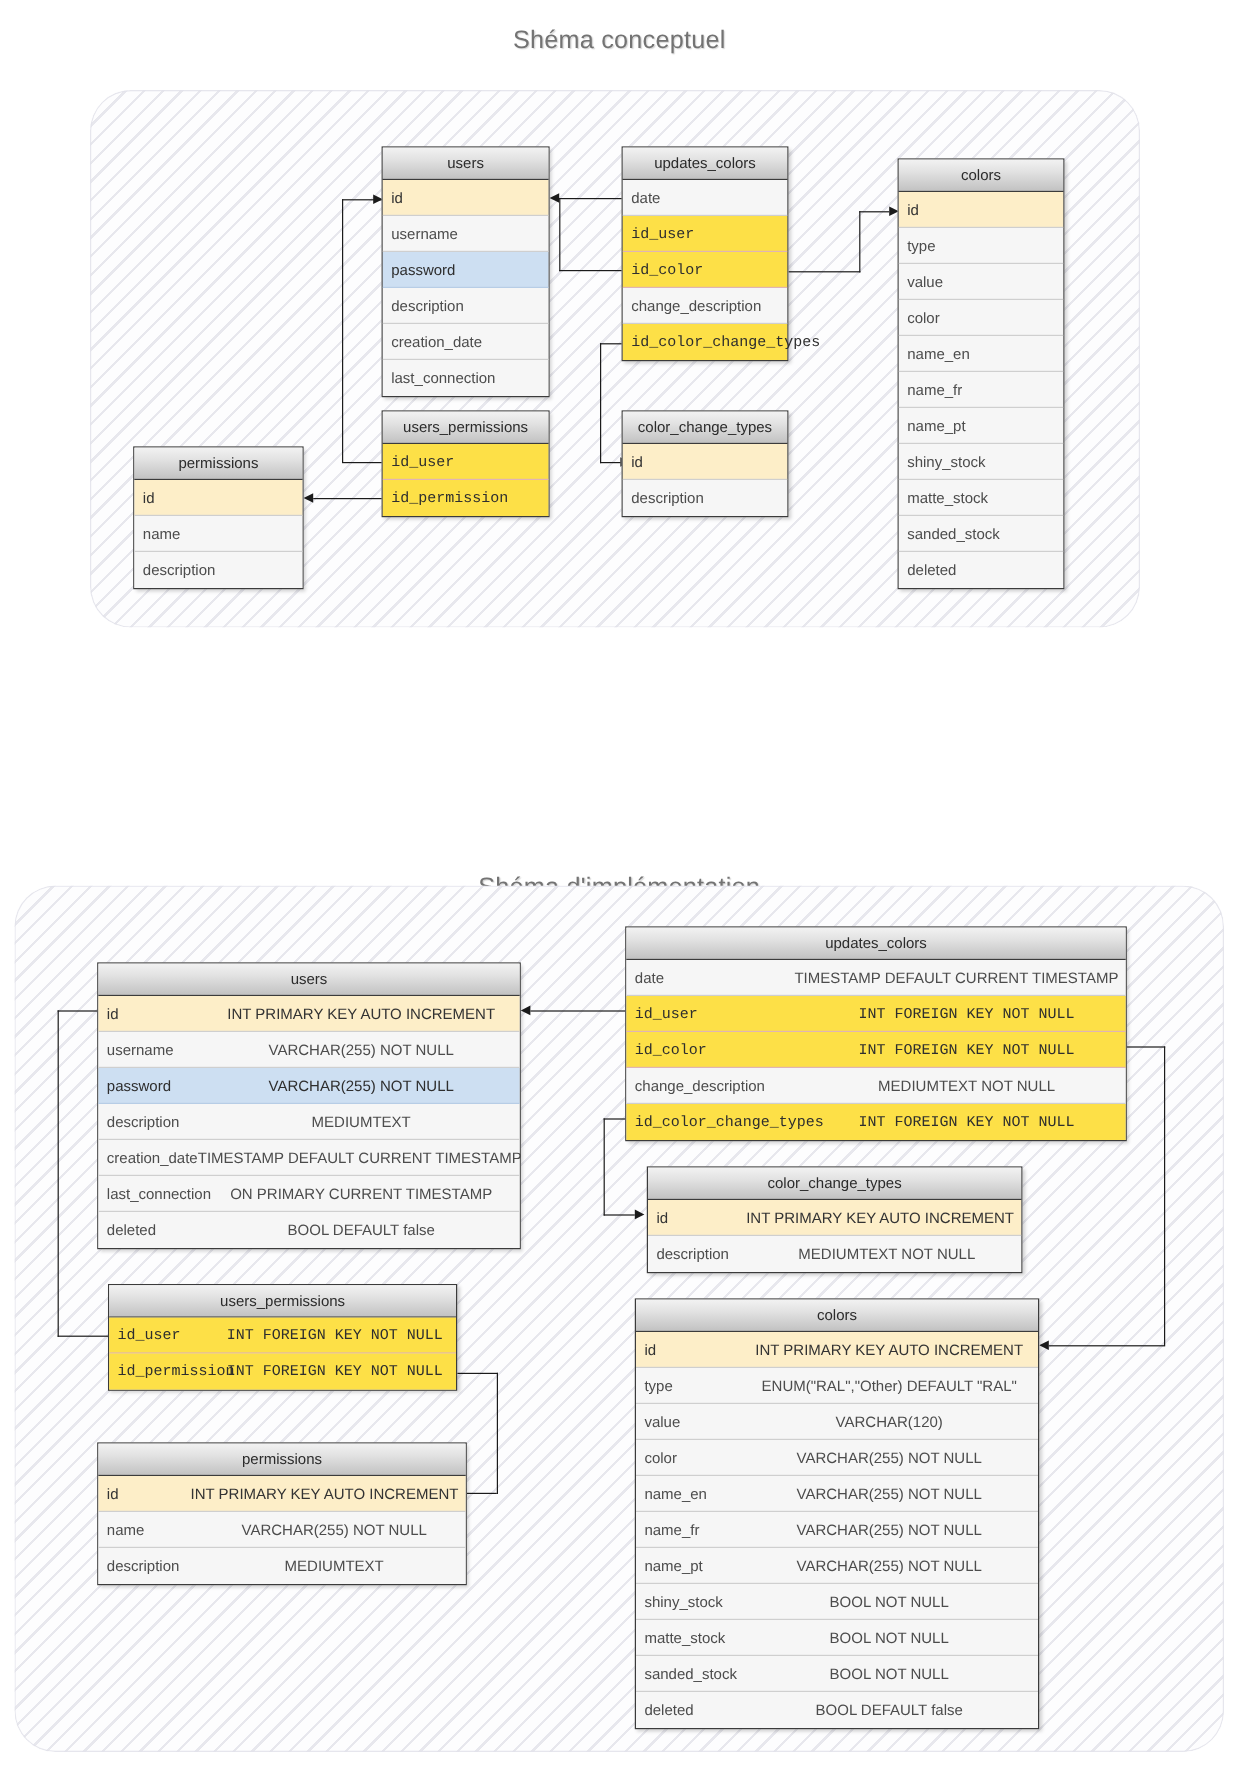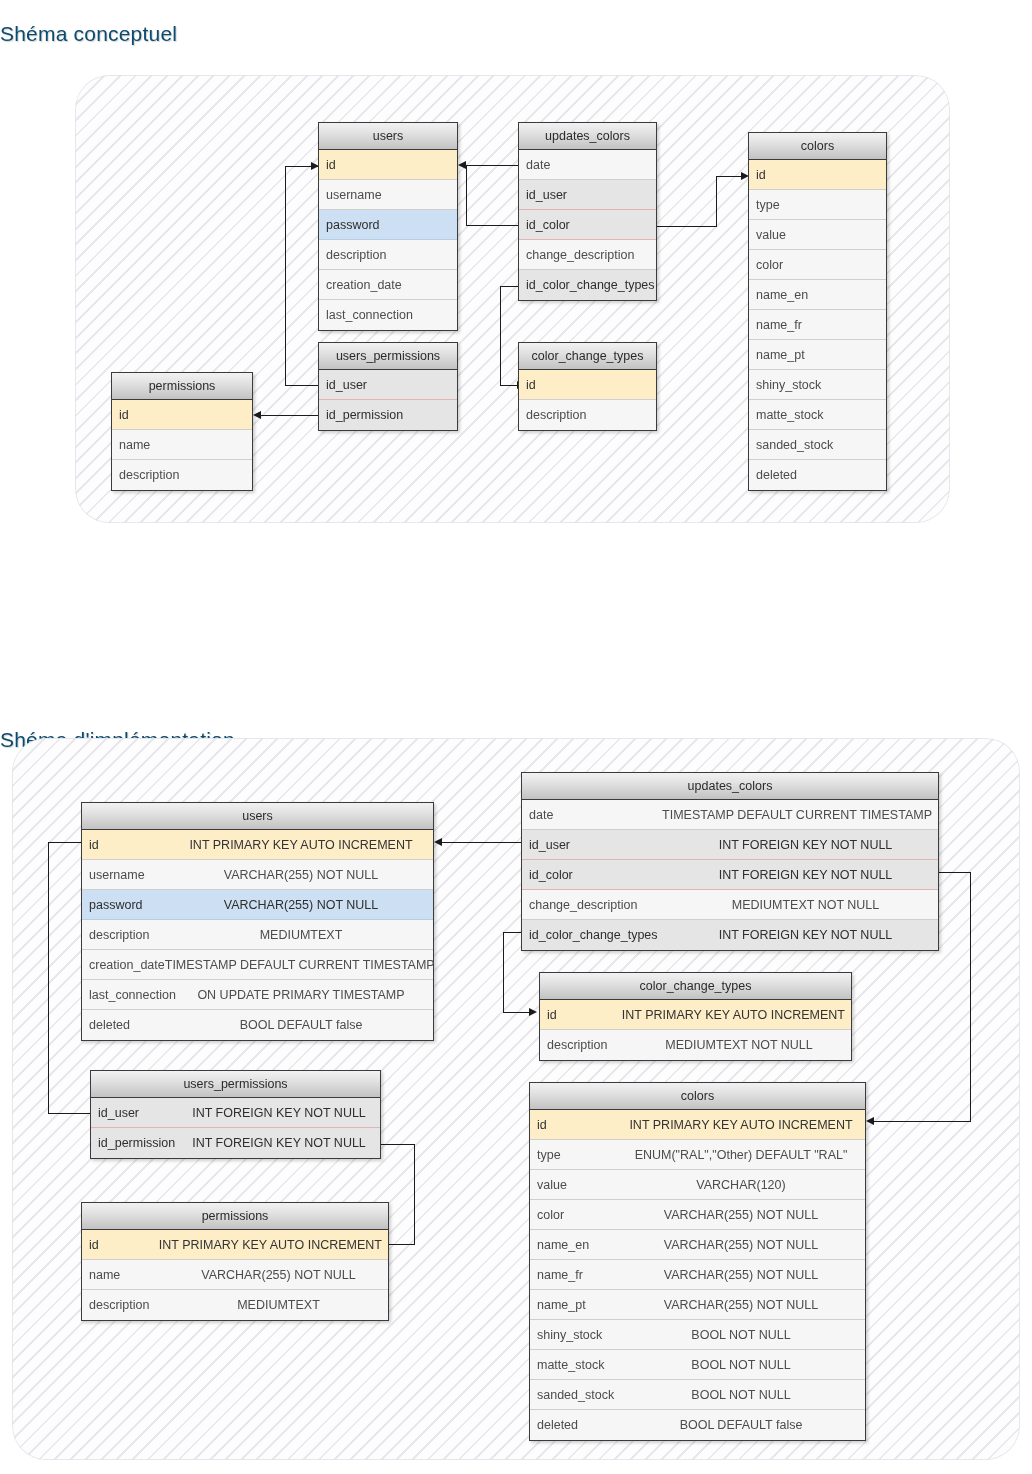--- a/index.html
+++ b/index.html
@@ -7,23 +7,23 @@
     width:1032px;height:1474px;
     background:#ffffff;
     font-family:"Liberation Sans", sans-serif;
     color:#222;
     position:relative;
     overflow:hidden;
   }
   .section-title{
     position:absolute;
     width:100%;
-    text-align:left;
+    text-align:center;
     font-size:21px;
-    color:#0c4a6e;
+    color:#737373;
     letter-spacing:.2px;
     text-shadow:1px 1px 1px rgba(0,0,0,.18);
   }
   #title-conceptual{top:22px;}
   #title-implementation{top:728px;}
 
   .panel{
     position:absolute;
     border-radius:34px;
     background-color:#fdfdfe;
@@ -70,21 +70,21 @@
   .row .fname{padding-left:7px;white-space:nowrap;}
   .row .ftype{
     flex:1;
     text-align:center;
     padding-right:6px;
     white-space:nowrap;
     color:#4c4c4c;
   }
   .row.pk{background:#fdeec8;color:#333;}
   .row.pk .fname,.row.pk .ftype{color:#333;}
-  .row.fk{background:#e5e5e5;color:#2e2e2e;border-bottom-color:#e0b4b4;}
+  .row.fk{background:#fde047;color:#2e2e2e;border-bottom-color:#e0b4b4;font-family:Liberation Mono, monospace;}
   .row.fk .fname,.row.fk .ftype{color:#2e2e2e;}
   .row.sec{background:#cddff2;color:#2e2e2e;border-bottom-color:#b7cde6;}
   .row.sec .fname,.row.sec .ftype{color:#2e2e2e;}
 
   
   .impl .row .fname{width:86px;}
   .impl-wide .row .fname{width:150px;}
 
   
   .conn{position:absolute;z-index:3;}
@@ -305,21 +305,21 @@
   <div class="row">
       <span class="fname">description</span>
       <span class="ftype">MEDIUMTEXT</span>
     </div>
   <div class="row">
       <span class="fname">creation_date</span>
       <span class="ftype">TIMESTAMP DEFAULT CURRENT TIMESTAMP</span>
     </div>
   <div class="row">
       <span class="fname">last_connection</span>
-      <span class="ftype">ON UPDATE PRIMARY TIMESTAMP</span>
+      <span class="ftype">ON PRIMARY CURRENT TIMESTAMP</span>
     </div>
   <div class="row">
       <span class="fname">deleted</span>
       <span class="ftype">BOOL DEFAULT false</span>
     </div>
 </div>
 
 <div class="table impl" id="i-users-permissions" style="left:90px;top:1070px;width:291px;">
   <div class="thead">users_permissions</div>
   <div class="row fk">

